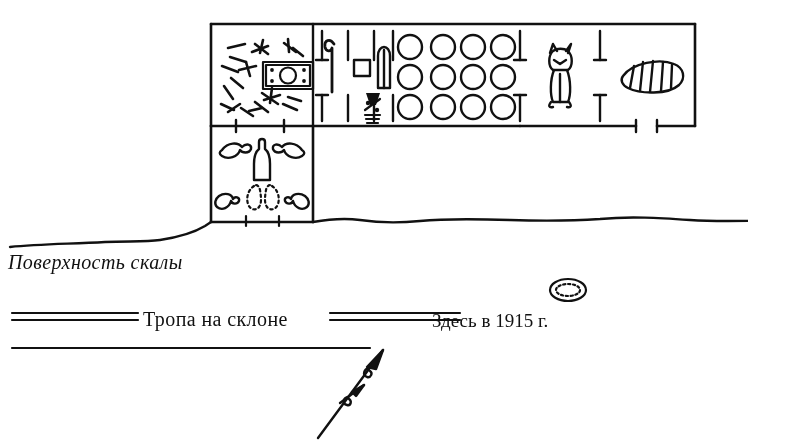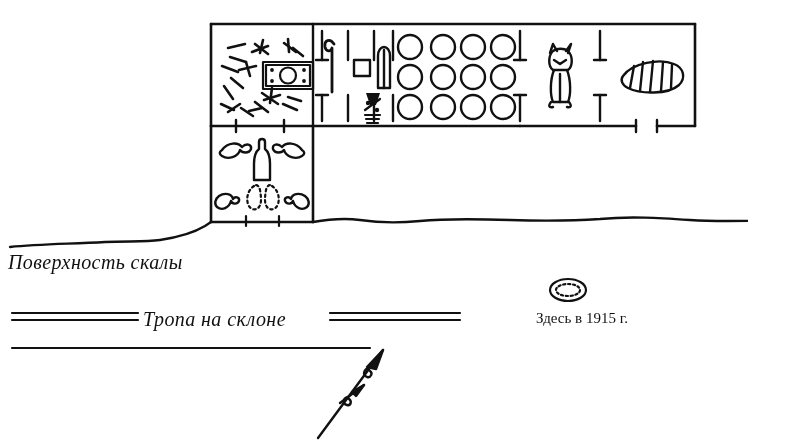--- a/index.html
+++ b/index.html
@@ -32,28 +32,27 @@
     left: 8px;
     top: 251px;
     font-size: 20px;
     font-style: italic;
     letter-spacing: 0.4px;
   }
   #label-slope-path {
     left: 143px;
     top: 308px;
     font-size: 20px;
-    font-style: italic;
     letter-spacing: 0.4px;
   }
   #caption-find {
     left: 432px;
     top: 310px;
-    font-size: 15px;
-    text-align: center;
+    font-size: 19px;
+    text-align: left;
     width: 300px;
   }
   #caption-find .line {
     display: block;
   }
 </style>
 </head>
 <body>
 
 <div id="page">

